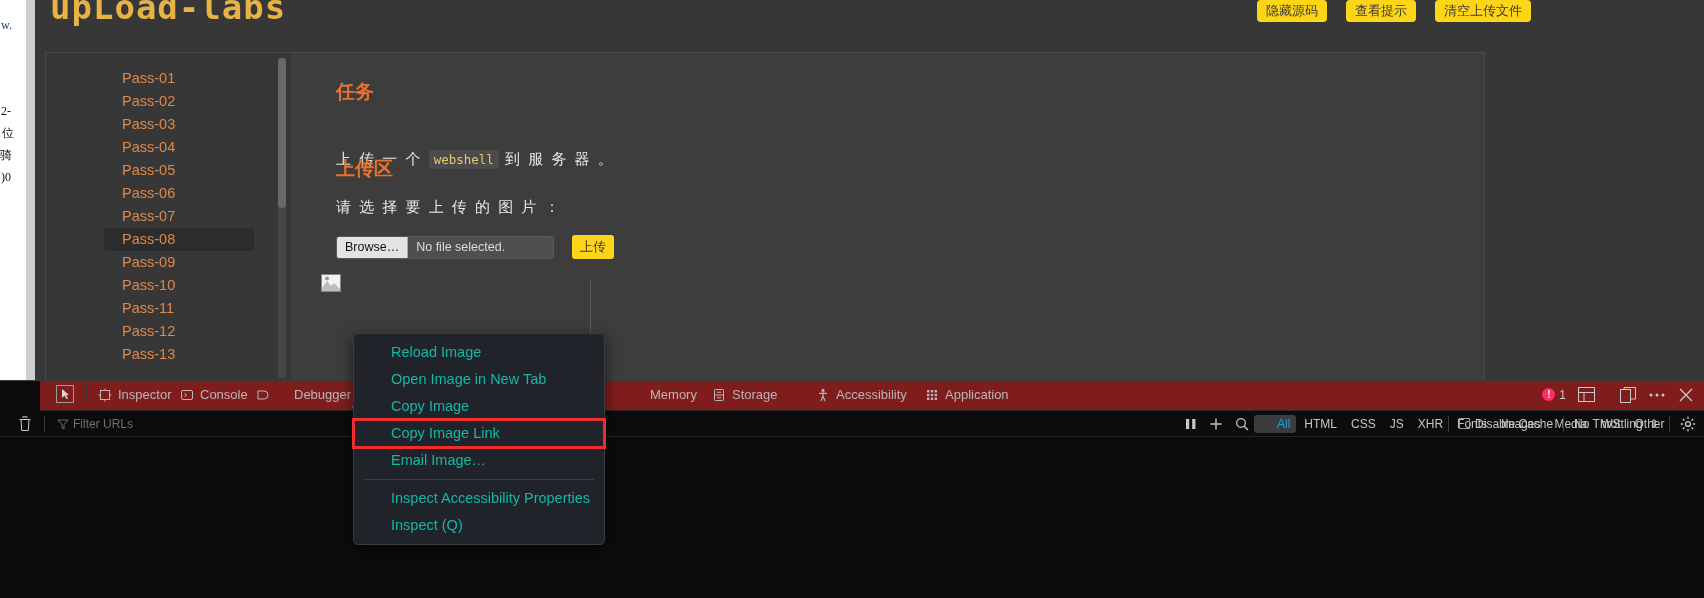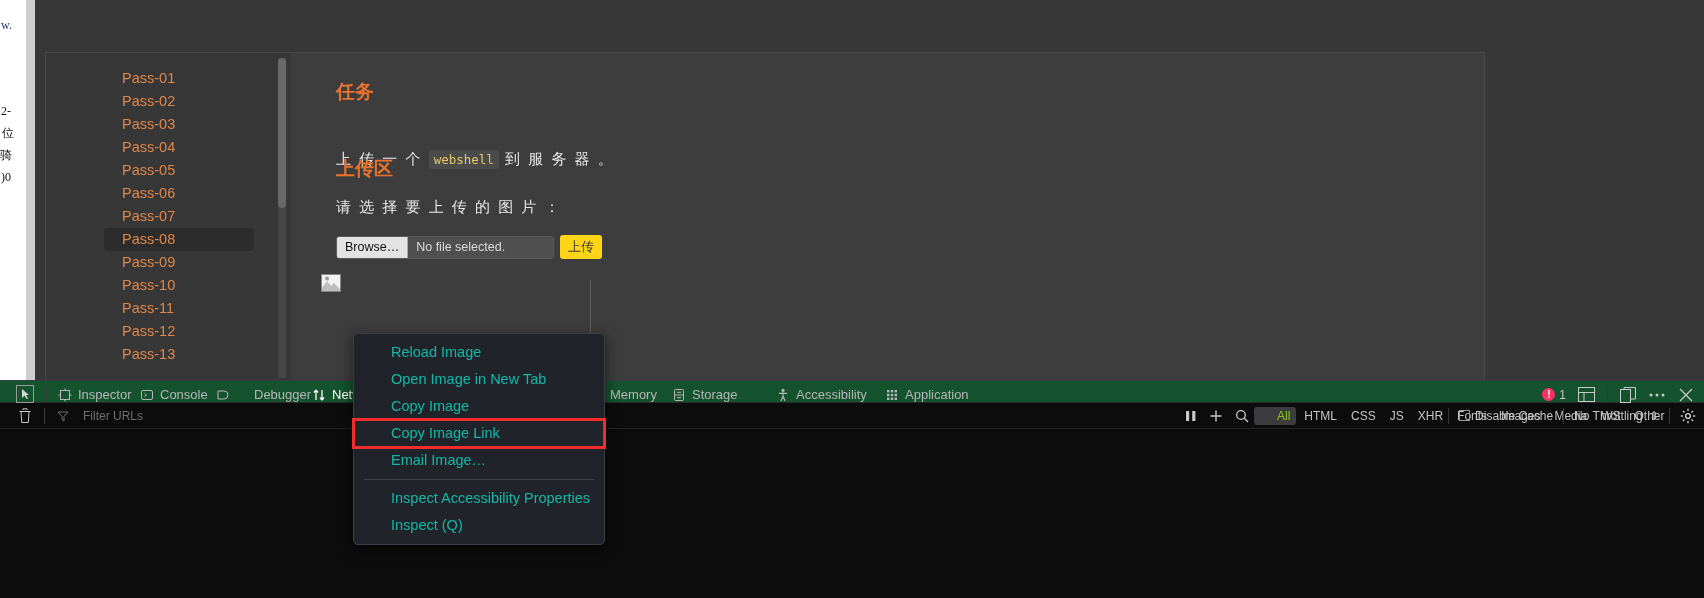--- a/index.html
+++ b/index.html
@@ -41,21 +41,21 @@
 
   .content { position:absolute; left:245px; top:0; right:0; bottom:0; }
   .c-h2 { color:#e8722e; font-size:19px; font-weight:bold; }
   .c-p  { color:#e8e8e8; font-size:15px; letter-spacing:2px; }
   .code-chip { background:#4b4b4b; color:#e6c86b; font-family:"DejaVu Sans Mono", monospace;
                font-size:12.5px; padding:2px 5px; border-radius:3px; letter-spacing:0; }
   .task-h   { position:absolute; left:45px; top:26px; }
   .task-p   { position:absolute; left:45px; top:65px;margin-top:32px; }
   .up-h     { position:absolute; left:45px; top:103px; }
   .up-p     { position:absolute; left:45px; top:145px; }
-  .file-row { position:absolute; left:45px; top:182px; display:flex; align-items:center; gap:6px; }
+  .file-row { position:absolute; left:45px; top:182px; display:flex; align-items:center; gap:18px; }
   .fileinput { display:flex; align-items:center; width:218px; height:23px; background:#4f4f4f;
                border:1px solid #5a5a5a; border-radius:3px; overflow:hidden; }
   .browse-btn { height:21px; line-height:21px; padding:0 8px; background:#e3e3e3; color:#101010;
                 font-size:12.5px; border-right:1px solid #a8a8a8; }
   .nofile { color:#dcdcdc; font-size:12.5px; padding-left:8px; }
   .upload-btn { background:#ffd617; color:#3a3a3a; font-size:13px; padding:3px 8px; border-radius:3px; }
 
   .img-box { position:absolute; left:55px; top:227px; width:245px; height:95px;
              border-right:1px solid #5a5a5a; }
   .broken-img { position:absolute; left:-25px; top:-6px; width:20px; height:18px; }
@@ -64,60 +64,66 @@
   .ctxmenu { position:absolute; left:353px; top:333px; width:252px; background:#20232a;
              border:1px solid #3a3d45; border-radius:5px; box-shadow:0 4px 14px rgba(0,0,0,.55);
              padding:5px 0; z-index:60; }
   .ctxitem { height:27px; line-height:27px; padding-left:37px; color:#14b8a6; font-size:14.5px; white-space:nowrap; }
   .ctxitem.hl { outline:3px solid #f02c2c; outline-offset:-1px; }
   .ctxsep { height:1px; background:#3c3f47; margin:5px 10px; }
 
   
   .devtools { position:absolute; left:0; top:380px; width:1704px; height:218px; background:#0c0c0d;
               border-top:1px solid #3b3b3d; }
-  .dt-tabbar { position:relative; height:22px; background:#14532d; border-bottom:1px solid #2a2a2c; }
+  .dt-tabbar { position:relative; height:30px; background:#7f1d1d; border-bottom:1px solid #2a2a2c;margin-left:40px; }
   .dt-pick { position:absolute; left:16px; top:4px; width:18px; height:18px; }
   .dt-sep { position:absolute; top:5px; width:1px; height:16px; background:#3a3a3c; }
   .dt-tab { position:absolute; top:0; height:27px; line-height:27px; color:#b6b6b8; font-size:13px;
             display:flex; align-items:center; gap:6px; white-space:nowrap; }
   .dt-tab.sel { color:#fff; }
   .dt-tab.sel::after { content:""; position:absolute; left:0; right:0; bottom:0; height:2px; background:#0a84ff; }
   .dt-icn { display:inline-block; width:14px; height:14px; }
   .dt-right { position:absolute; right:10px; top:0; height:27px; display:flex; align-items:center; gap:12px; }
   .errbadge { display:flex; align-items:center; gap:4px; color:#c9c9cb; font-size:12px; }
   .errdot { width:13px; height:13px; border-radius:50%; background:#ff2e63; color:#fff; font-size:10px;
             font-weight:bold; display:flex; align-items:center; justify-content:center; }
 
   .dt-toolbar { position:relative; height:26px; background:#0c0c0d; border-bottom:1px solid #252527; }
   .tb-trash { position:absolute; left:18px; top:5px; }
   .tb-filter { position:absolute; left:57px; top:0; height:26px; line-height:26px; color:#6f6f72; font-size:12px;
-               display:flex; align-items:center; gap:14px; }
+               display:flex; align-items:center; gap:4px; }
   .tb-mid { position:absolute; left:1185px; top:0; height:26px; display:flex; align-items:center; gap:12px; }
   .ftbtns { position:absolute; left:1083px; top:0; height:26px; display:flex; align-items:center; gap:2px; }
   .ftb { color:#c6c6c8; font-size:12px; padding:2px 6px; border-radius:3px; }
-  .ftb.on { background:#3c3c3f; color:#84cc16;padding-left:23px; }
+  .ftb.on { background:#3c3c3f; color:#0ea5e9;padding-left:23px; }
   .tb-end { position:absolute; right:8px; top:0; height:26px; display:flex; align-items:center; gap:10px; color:#c6c6c8; font-size:12px; }
   .chk { width:11px; height:11px; border:1px solid #9a9a9c; display:inline-block; vertical-align:-1px; margin-right:5px; }
   .vsep { width:1px; height:16px; background:#38383a; }
 </style>
 </head>
 <body>
 
 <div id="root">
 
   <div class="page-edge">
     <div class="ptxt l1">w.</div>
     <div class="ptxt l2">2-</div>
     <div class="ptxt l3">位</div>
     <div class="ptxt l4">骑</div>
     <div class="ptxt l5">)0</div>
   </div>
   <div class="scrollbar-v"></div>
 
   <div class="browser">
+    <div class="site-header">
+      <div class="logo">upLoad-labs</div>
+      <div class="hbtn b1">隐藏源码</div>
+      <div class="hbtn b2">查看提示</div>
+      <div class="hbtn b3">清空上传文件</div>
+    </div>
 
     <div class="panel">
       <div class="sidebar-wrap">
         <div class="pass-list">
           <div class="pass-item">Pass-01</div>
           <div class="pass-item">Pass-02</div>
           <div class="pass-item">Pass-03</div>
           <div class="pass-item">Pass-04</div>
           <div class="pass-item">Pass-05</div>
           <div class="pass-item">Pass-06</div>

